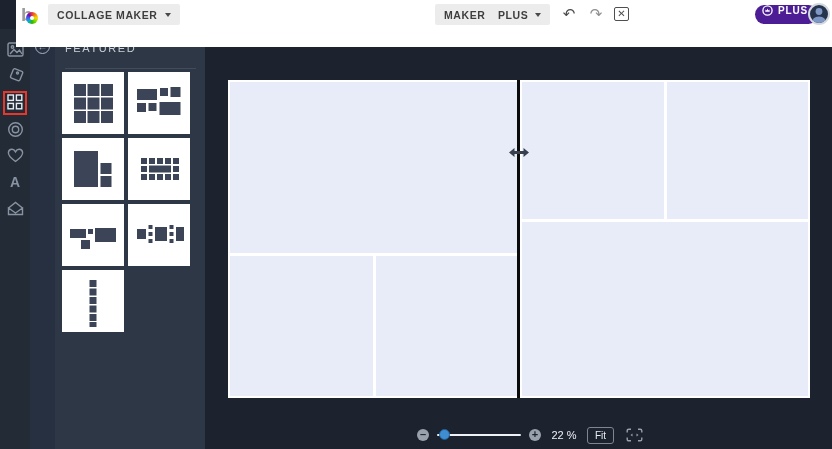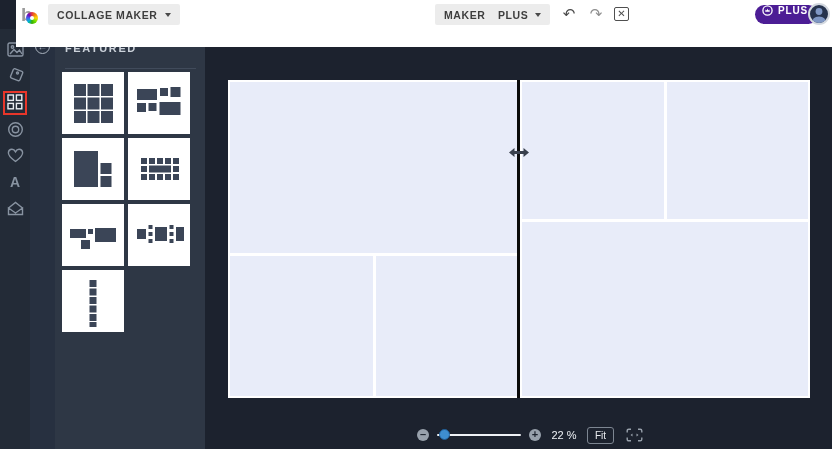--- a/index.html
+++ b/index.html
@@ -33,21 +33,21 @@
   .rail svg { stroke:#8893a1; fill:none; stroke-width:1.4; }
   .rail .active svg { stroke:#e9edf2; }
   .rail .a-glyph { font-size:14px; color:#8893a1; font-weight:bold; }
   .annotation { position:absolute; left:3px; top:62px; width:24px; height:24px; border:2px solid #e8362a; z-index:5; pointer-events:none; }
 
   
   .backstrip { position:absolute; left:30px; top:29px; width:25px; height:420px; background:#273040; z-index:19; }
   .back-btn { position:absolute; left:5px; top:10px; width:15px; height:15px; border:1.5px solid #aab3bf; border-radius:50%;
     color:#aab3bf; font-size:10px; line-height:14px; text-align:center; cursor:pointer; }
   .panel { position:absolute; left:55px; top:29px; width:150px; height:420px; background:#2e3745; z-index:19; }
-  .panel-title { position:absolute; left:10px; top:13px; font-size:11px; font-weight:bold; letter-spacing:1.6px; color:#ccd2da; }
+  .panel-title { position:absolute; left:10px; top:13px; font-size:11px; font-weight:normal; letter-spacing:1.6px; color:#ccd2da; }
   .panel-hr { position:absolute; left:10px; top:39px; width:131px; height:1px; background:#414b5b; }
   .thumbs { position:absolute; left:7px; top:43px; width:136px; display:flex; flex-wrap:wrap; gap:4px; }
   .thumb { width:62px; height:62px; background:#ffffff; cursor:pointer; }
   .thumb svg { display:block; }
   .thumb rect { fill:#3b4557; }
 
   
   .canvasarea { position:absolute; left:205px; top:29px; width:627px; height:420px; background:#1c222e; }
   .collage { position:absolute; left:23px; top:51px; width:582px; height:318px; background:#ffffff; }
   .cell { position:absolute; background:#e8ecf9; }

